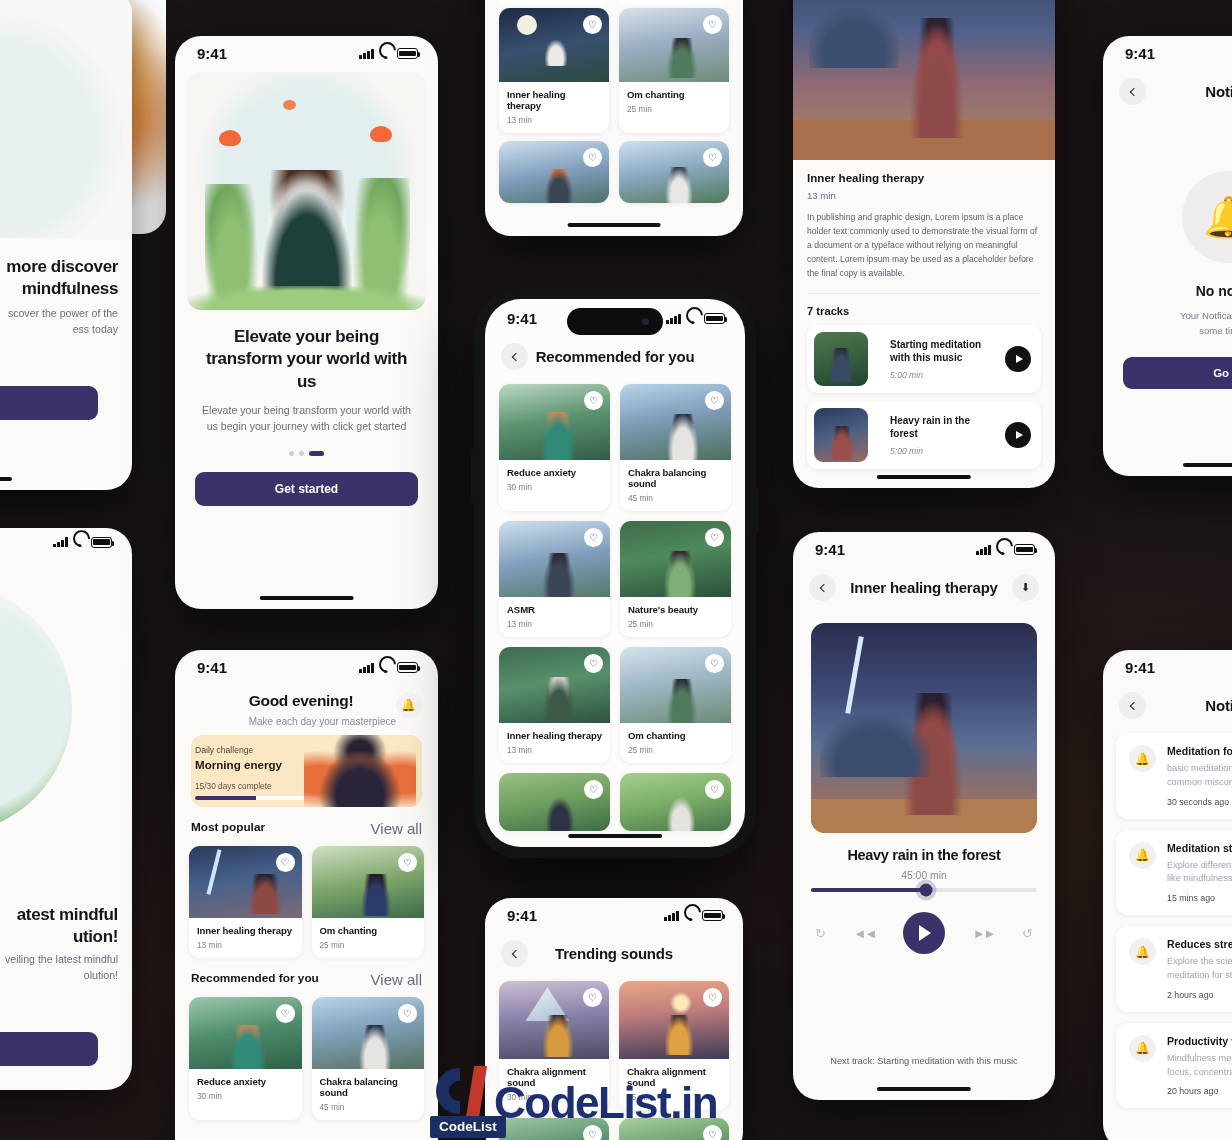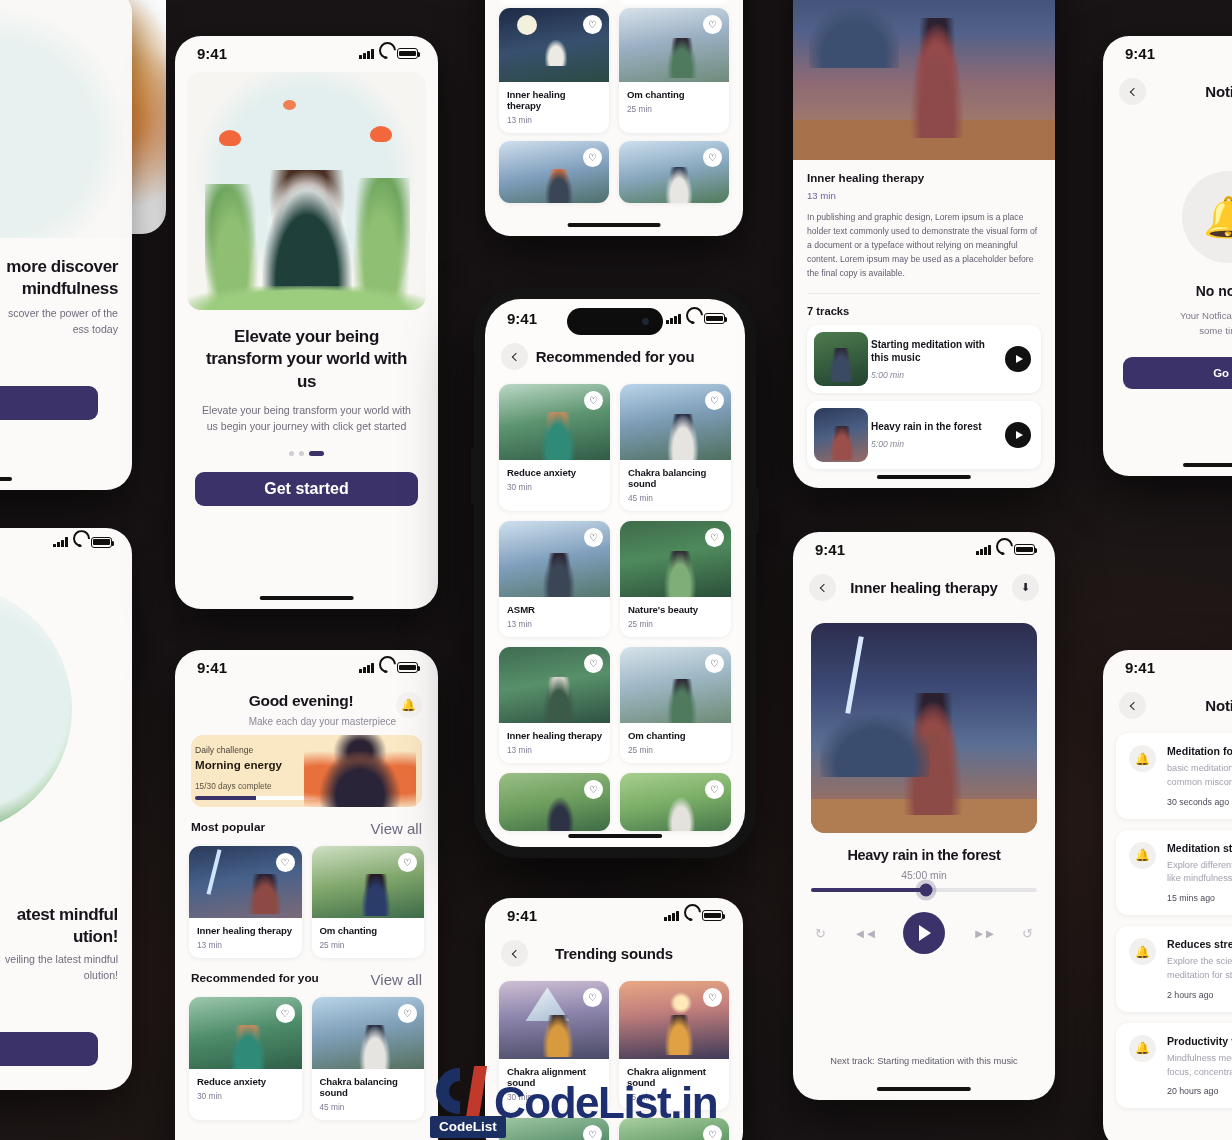--- a/index.html
+++ b/index.html
@@ -79,21 +79,21 @@
   .ob-art { margin: 8px 12px 0; height: 238px; border-radius: 14px;
     background: radial-gradient(circle at 50% 42%, #e3efee 0 46%, #f7f5f2 62%);
     position:relative; overflow:hidden; }
   .ob-h { font-size: 17px; font-weight: 700; color:#17141c; text-align:center;
      line-height: 1.32; padding: 16px 22px 0; letter-spacing:-.35px; }
   .ob-p { font-size: 10.6px; color:#6f6c7c; text-align:center; line-height:1.5; padding: 10px 26px 0; }
   .dots { display:flex; gap:5px; justify-content:center; padding: 16px 0 0; align-items:center; }
   .dots i { width:5px;height:5px;border-radius:50%;background:#cfcdd6; display:block;}
   .dots i.on { width: 15px; border-radius:3px; background:#3b3269; }
   .cta { margin: 16px 20px 0; height: 34px; border-radius: 9px; background:#3b3269;
-    color:#fff; font-size:16px; font-weight:700; display:flex;align-items:center;justify-content:center;}
+    color:#fff; font-size:12px; font-weight:700; display:flex;align-items:center;justify-content:center;}
 
   
   .greet { display:flex; justify-content:flex-end; align-items:flex-start; padding: 14px 16px 0;}
   .greet h2 { font-size: 15.5px; font-weight:700; color:#16131a; letter-spacing:-.3px;}
   .greet p { font-size: 10px; color:#8b8899; margin-top: 6px; }
   .bell-btn { width:26px;height:26px;border-radius:50%;background:#f5f3f1;display:flex;
      align-items:center;justify-content:center;font-size:12px;color:#26222a;}
   .challenge { margin: 8px 16px 0; background:#fae7c4; border-radius: 12px; height: 72px;
     position:relative; overflow:hidden; padding: 10px 4px; }
   .ch-k { font-size: 8.6px; color:#4c4639; }
@@ -105,21 +105,21 @@
   .sec-head h3 { font-size: 11.8px; font-weight:700; color:#16131a; }
   .sec-head span { font-size: 15px; color:#6c6980; }
 
   
   .hero { height: 160px; background-size: cover; background-position: center; }
   .d-t { font-size: 11.6px; font-weight:700; color:#16131a; padding: 11px 14px 0; }
   .d-m { font-size: 9.6px; color:#6b62a8; padding: 6px 14px 0; }
   .d-p { font-size: 8.6px; color:#5f5c6c; line-height:1.62; padding: 10px 14px 0; }
   .rule { height:1px; background:#ececef; margin: 12px 14px 0; }
   .d-c { font-size: 11.2px; font-weight:700; color:#16131a; padding: 11px 14px 8px; }
-  .track { display:flex; align-items:center; gap:3px; margin: 0 14px 8px; background:#fff;
+  .track { display:flex; align-items:center; gap:22px; margin: 0 14px 8px; background:#fff;
     border-radius:11px; box-shadow:0 1px 5px rgba(0,0,0,.07); padding: 7px 10px 7px 7px; }
   .track .tt { width:54px;height:54px;border-radius:9px;background-size:cover;flex:none;}
   .track .tx { flex:1; }
   .track .tx b { display:block; font-size:10px; font-weight:700; color:#16131a; line-height:1.35;}
   .track .tx span { display:block; font-size:8.6px; color:#8a8797; margin-top:5px;font-style:italic;}
   .play-sm { width:26px;height:26px;border-radius:50%;background:#111;display:flex;
     align-items:center;justify-content:center;flex:none;}
   .tri { width:0;height:0;border-left:7px solid #fff;border-top:4.5px solid transparent;
     border-bottom:4.5px solid transparent; margin-left:2px;}
 

